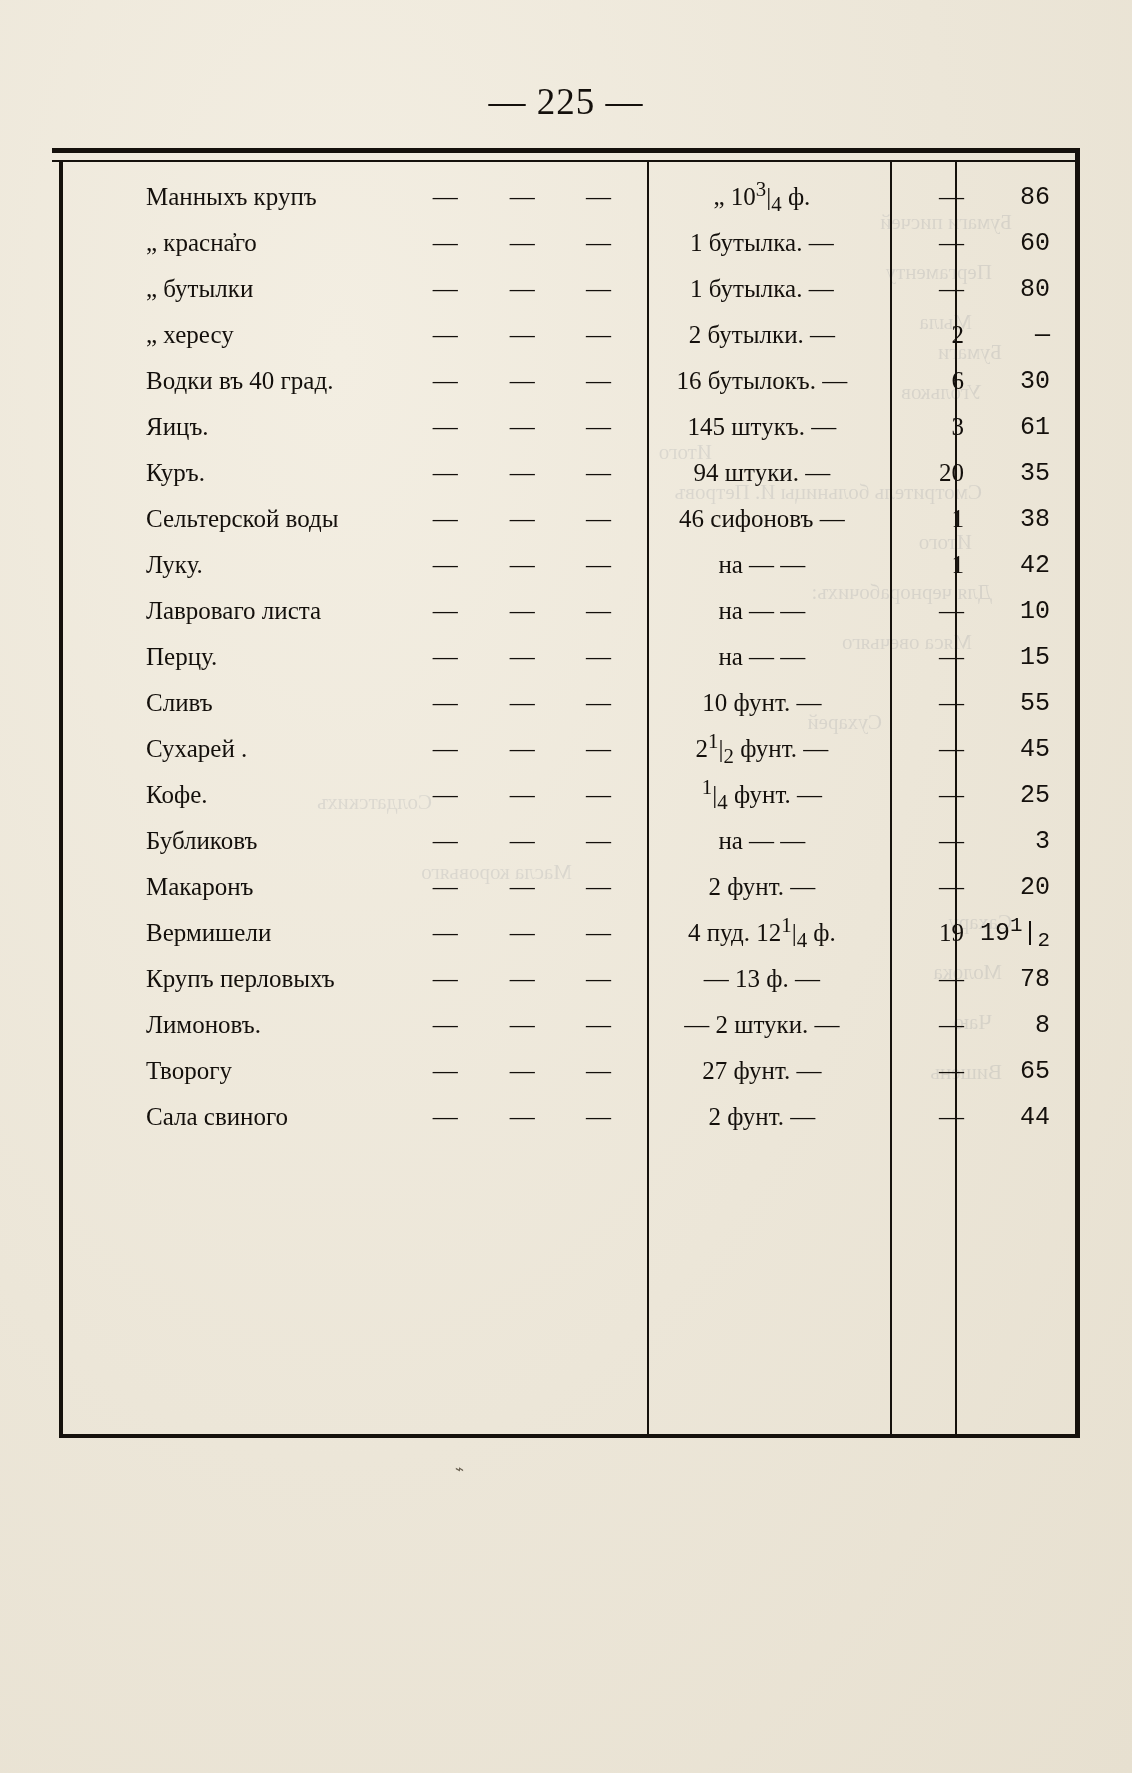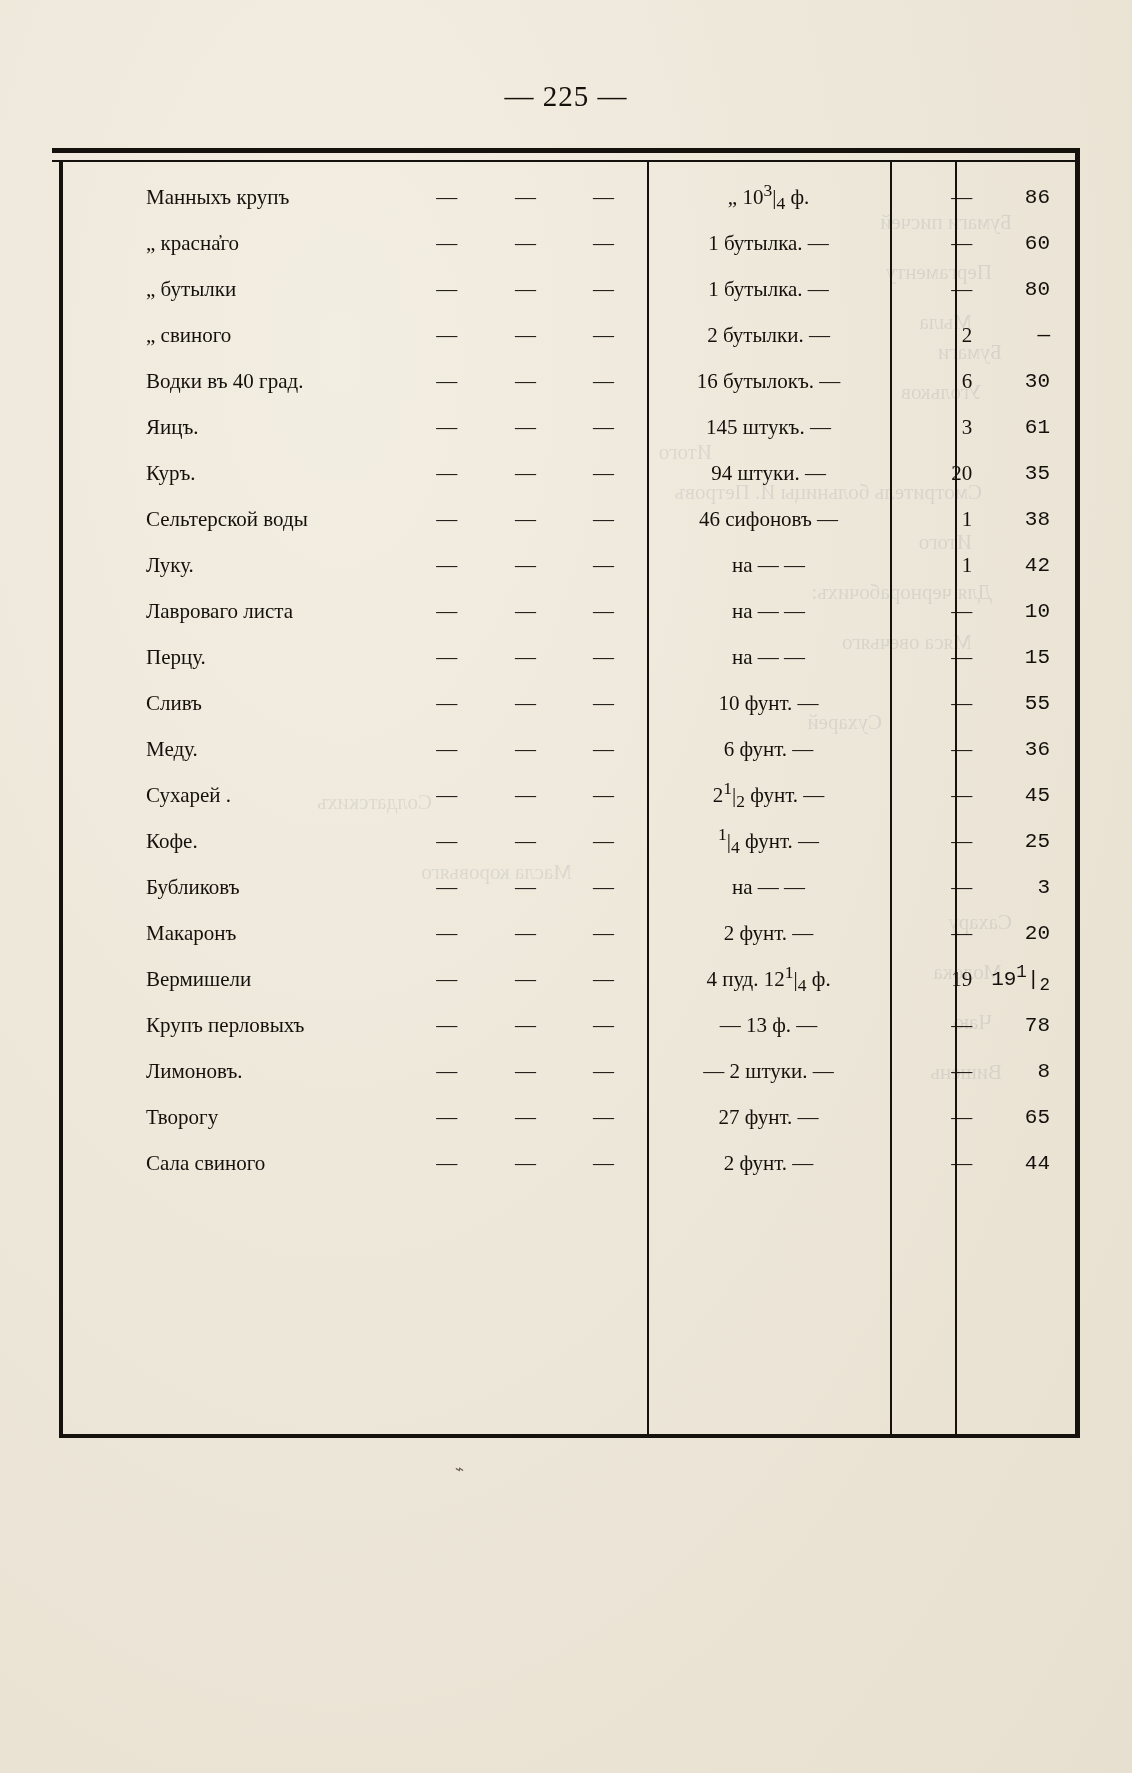--- a/index.html
+++ b/index.html
@@ -37,21 +37,21 @@
     position: absolute;
     white-space: nowrap;
   }
 
   .page-number {
     position: absolute;
     top: 80px;
     left: 0;
     width: 1132px;
     text-align: center;
-    font-size: 29px;
+    font-size: 37px;
     letter-spacing: 1px;
   }
 
   .table-wrap {
     position: absolute;
     left: 52px;
     top: 148px;
     width: 1028px;
     height: 1290px;
   }
@@ -83,21 +83,21 @@
   .v1 { left: 595px; }
   .v2 { left: 838px; }
   .v3 { left: 903px; }
 
   table.items {
     position: absolute;
     left: 14px;
     top: 26px;
     width: 1000px;
     border-collapse: collapse;
-    font-size: 21px;
+    font-size: 25px;
   }
   table.items td {
     padding: 0;
     height: 46px;
     vertical-align: middle;
     white-space: nowrap;
   }
   .c-name   { width: 268px; padding-left: 80px !important; }
   .c-d1     { width: 84px;  text-align: center; }
   .c-d2     { width: 82px;  text-align: center; }
@@ -176,21 +176,21 @@
         <tr>
           <td class="c-name">„    бутылки</td>
           <td class="c-d1">—</td>
           <td class="c-d2">—</td>
           <td class="c-d3">—</td>
           <td class="c-qty">1 бутылка. —</td>
           <td class="c-rub">—</td>
           <td class="c-kop">80</td>
         </tr>
         <tr>
-          <td class="c-name">„    свиного</td>
+          <td class="c-name">„    хересу</td>
           <td class="c-d1">—</td>
           <td class="c-d2">—</td>
           <td class="c-d3">—</td>
           <td class="c-qty">2 бутылки. —</td>
           <td class="c-rub">2</td>
           <td class="c-kop">—</td>
         </tr>
         <tr>
           <td class="c-name">Водки въ 40 град.</td>
           <td class="c-d1">—</td>
@@ -257,29 +257,20 @@
         <tr>
           <td class="c-name">Сливъ</td>
           <td class="c-d1">—</td>
           <td class="c-d2">—</td>
           <td class="c-d3">—</td>
           <td class="c-qty">10 фунт.     —</td>
           <td class="c-rub">—</td>
           <td class="c-kop">55</td>
         </tr>
         <tr>
-          <td class="c-name">Меду.</td>
-          <td class="c-d1">—</td>
-          <td class="c-d2">—</td>
-          <td class="c-d3">—</td>
-          <td class="c-qty">6   фунт. —</td>
-          <td class="c-rub">—</td>
-          <td class="c-kop">36</td>
-        </tr>
-        <tr>
           <td class="c-name">Сухарей .</td>
           <td class="c-d1">—</td>
           <td class="c-d2">—</td>
           <td class="c-d3">—</td>
           <td class="c-qty">2<sup>1</sup>|<sub>2</sub>  фунт.   —</td>
           <td class="c-rub">—</td>
           <td class="c-kop">45</td>
         </tr>
         <tr>
           <td class="c-name">Кофе.</td>

